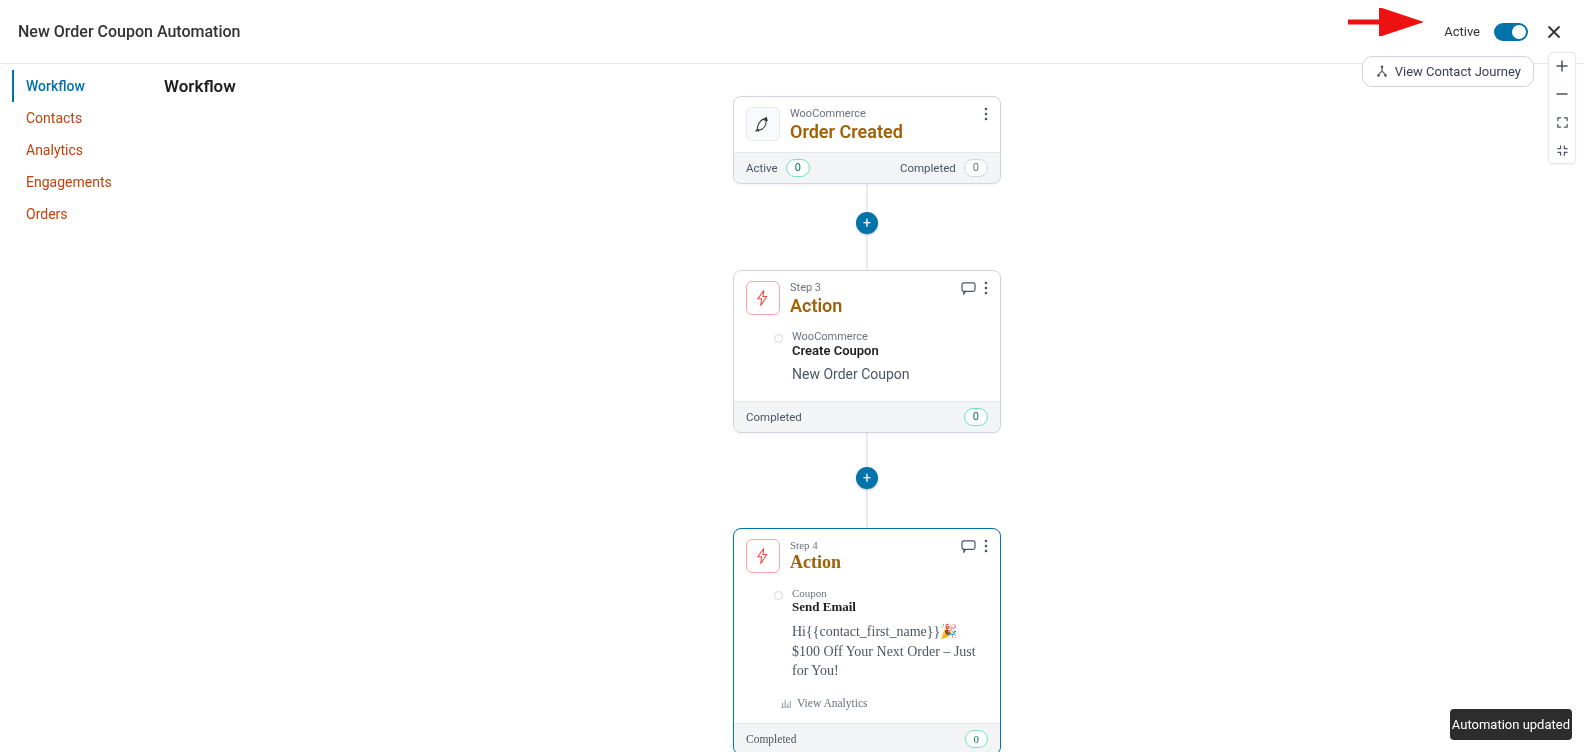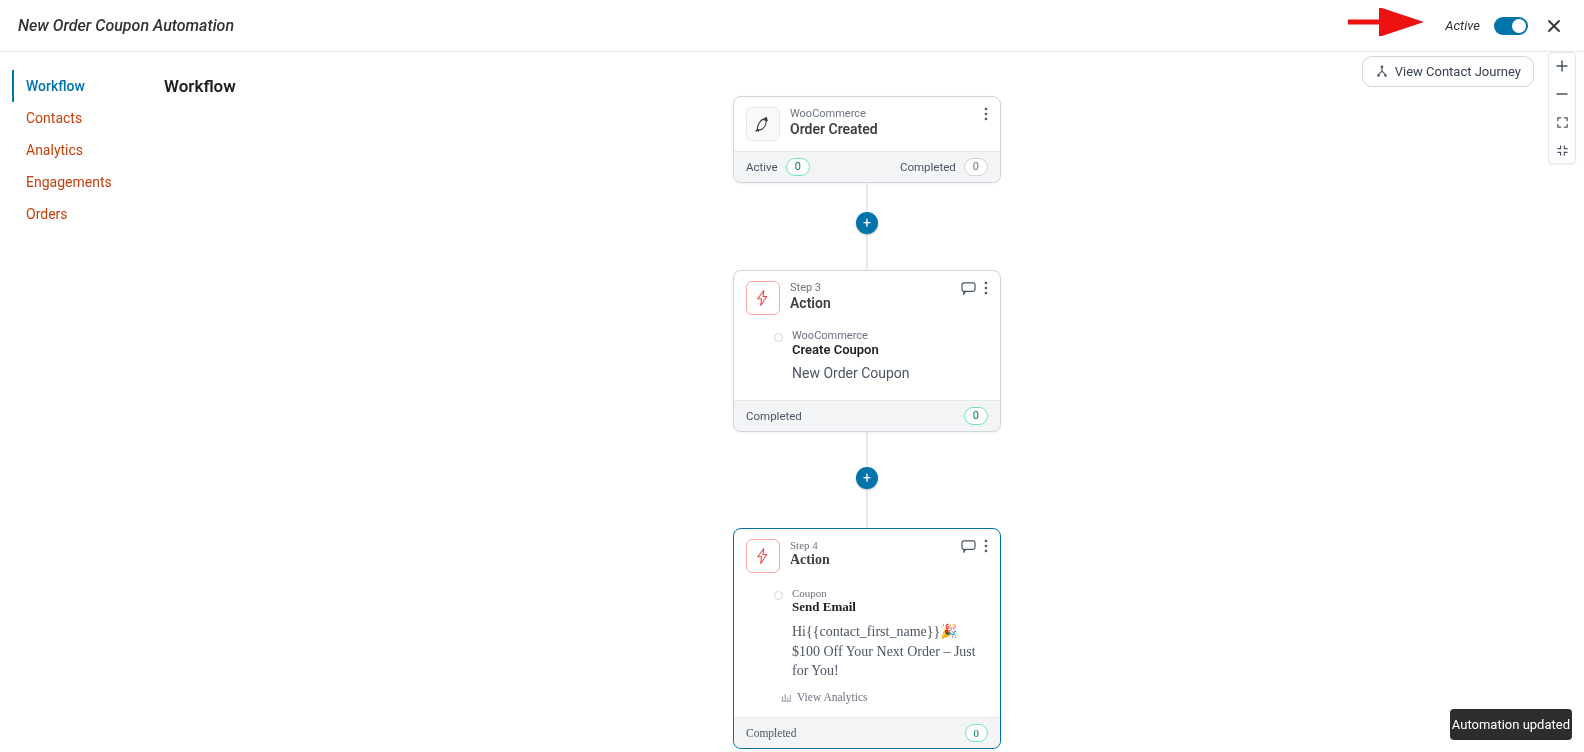--- a/index.html
+++ b/index.html
@@ -1,19 +1,19 @@
 <!DOCTYPE html>
 <html><head>
 <meta charset="utf-8">
 <style>
 * { box-sizing: border-box; margin: 0; padding: 0; }
 body { font-family: -apple-system, BlinkMacSystemFont, "Segoe UI", Roboto, sans-serif; background: #fff; color: #1e1e1e; width: 1584px; height: 752px; overflow: hidden; position: relative; }
 
 
-.header { display: flex; align-items: center; justify-content: space-between; height: 52px; padding: 0 18px; border-bottom: 1px solid #e5e7eb; font-style: italic; }
+.header { display: flex; align-items: center; justify-content: space-between; height: 64px; padding: 0 18px; border-bottom: 1px solid #e5e7eb; }
 .header-title { font-size: 16px; font-weight: 500; color: #333; }
 .header-right { display: flex; align-items: center; gap: 14px; }
 .active-label { font-size: 13px; color: #333; }
 .toggle { width: 34px; height: 18px; border-radius: 10px; background: #0073aa; position: relative; cursor: pointer; }
 .toggle::after { content: ""; position: absolute; right: 2px; top: 2px; width: 14px; height: 14px; background: #fff; border-radius: 50%; }
 .close-btn { font-size: 20px; color: #333; cursor: pointer; padding: 2px 4px; line-height: 1; }
 
 
 .arrow-annot { position: absolute; top: 8px; left: 1346px; width: 80px; height: 28px; pointer-events: none; }
 
@@ -34,30 +34,30 @@
 .ctrl-btn { width: 26px; height: 26px; display: flex; align-items: center; justify-content: center; cursor: pointer; color: #4b5563; font-size: 14px; }
 
 
 .node { position: absolute; width: 268px; background: #fff; border: 1px solid #d1d5db; border-radius: 8px; box-shadow: 0 1px 3px rgba(0,0,0,.06); left: 50%; transform: translateX(-50%); }
 .node.selected { border: 1.5px solid #0073aa; }
 .node-head { display: flex; align-items: flex-start; padding: 10px 12px; gap: 10px; }
 .node-icon { width: 34px; height: 34px; border: 1px solid #e5e7eb; border-radius: 6px; display: flex; align-items: center; justify-content: center; background: #f9fafb; flex-shrink: 0; }
 .node-icon.bolt { border-color: #fca5a5; background: #fff; }
 .node-head-txt { flex: 1; }
 .node-eyebrow { font-size: 11px; color: #6b7280; }
-.node-title { font-size: 14px; font-weight: 600; color: #404040; margin-top: 1px; }
+.node-title { font-size: 18px; font-weight: 600; color: #a16207; margin-top: 1px; }
 .node-actions { display: flex; gap: 8px; align-items: center; }
 .node-actions span { cursor: pointer; color: #4b5563; }
 .node-body { padding: 4px 12px 10px 46px; }
 .node-body-row { position: relative; padding-left: 12px; margin-bottom: 6px; }
 .node-body-row::before { content: ""; position: absolute; left: -6px; top: 4px; width: 7px; height: 7px; border: 1.5px solid #d1d5db; border-radius: 50%; background:#fff; }
 .node-sublabel { font-size: 11px; color: #6b7280; }
 .node-subtitle { font-size: 13px; font-weight: 600; color: #1e1e1e; }
 .node-desc { font-size: 14px; color: #4b5563; line-height: 1.4; margin-top: 7px; }
-.analytics-link { font-size: 11.5px; color: #6b7280; display: inline-flex; align-items: center; gap: 5px; margin-top: 4px; cursor: pointer; }
+.analytics-link { font-size: 11.5px; color: #6b7280; display: inline-flex; align-items: center; gap: 5px; margin-top: 10px; cursor: pointer; }
 .node-foot { display: flex; align-items: center; justify-content: space-between; background: #f3f4f6; padding: 6px 12px; border-top: 1px solid #e5e7eb; border-radius: 0 0 8px 8px; font-size: 11.5px; color: #4b5563; }
 .node-foot.split > div { display:flex; align-items:center; gap:8px; }
 .pill { border: 1.2px solid #6ee7b7; color: #047857; border-radius: 10px; padding: 0 8px; font-size: 11px; background: #fff; min-width: 22px; text-align: center; line-height: 16px; }
 .pill.gray { border-color: #d1d5db; color: #6b7280; }
 
 
 .vline { position: absolute; left: 50%; width: 1.2px; background: #d1d5db; transform: translateX(-50%); }
 .add-btn { position: absolute; left: 50%; transform: translate(-50%,-50%); width: 22px; height: 22px; background: #0073aa; border-radius: 50%; color: #fff; display: flex; align-items: center; justify-content: center; font-size: 14px; cursor: pointer; box-shadow: 0 1px 2px rgba(0,0,0,.25); }
 .circ { position: absolute; left:50%; transform: translateX(-50%); width:9px; height:9px; background:#fff; border:1.3px solid #d1d5db; border-radius:50%; }
 

